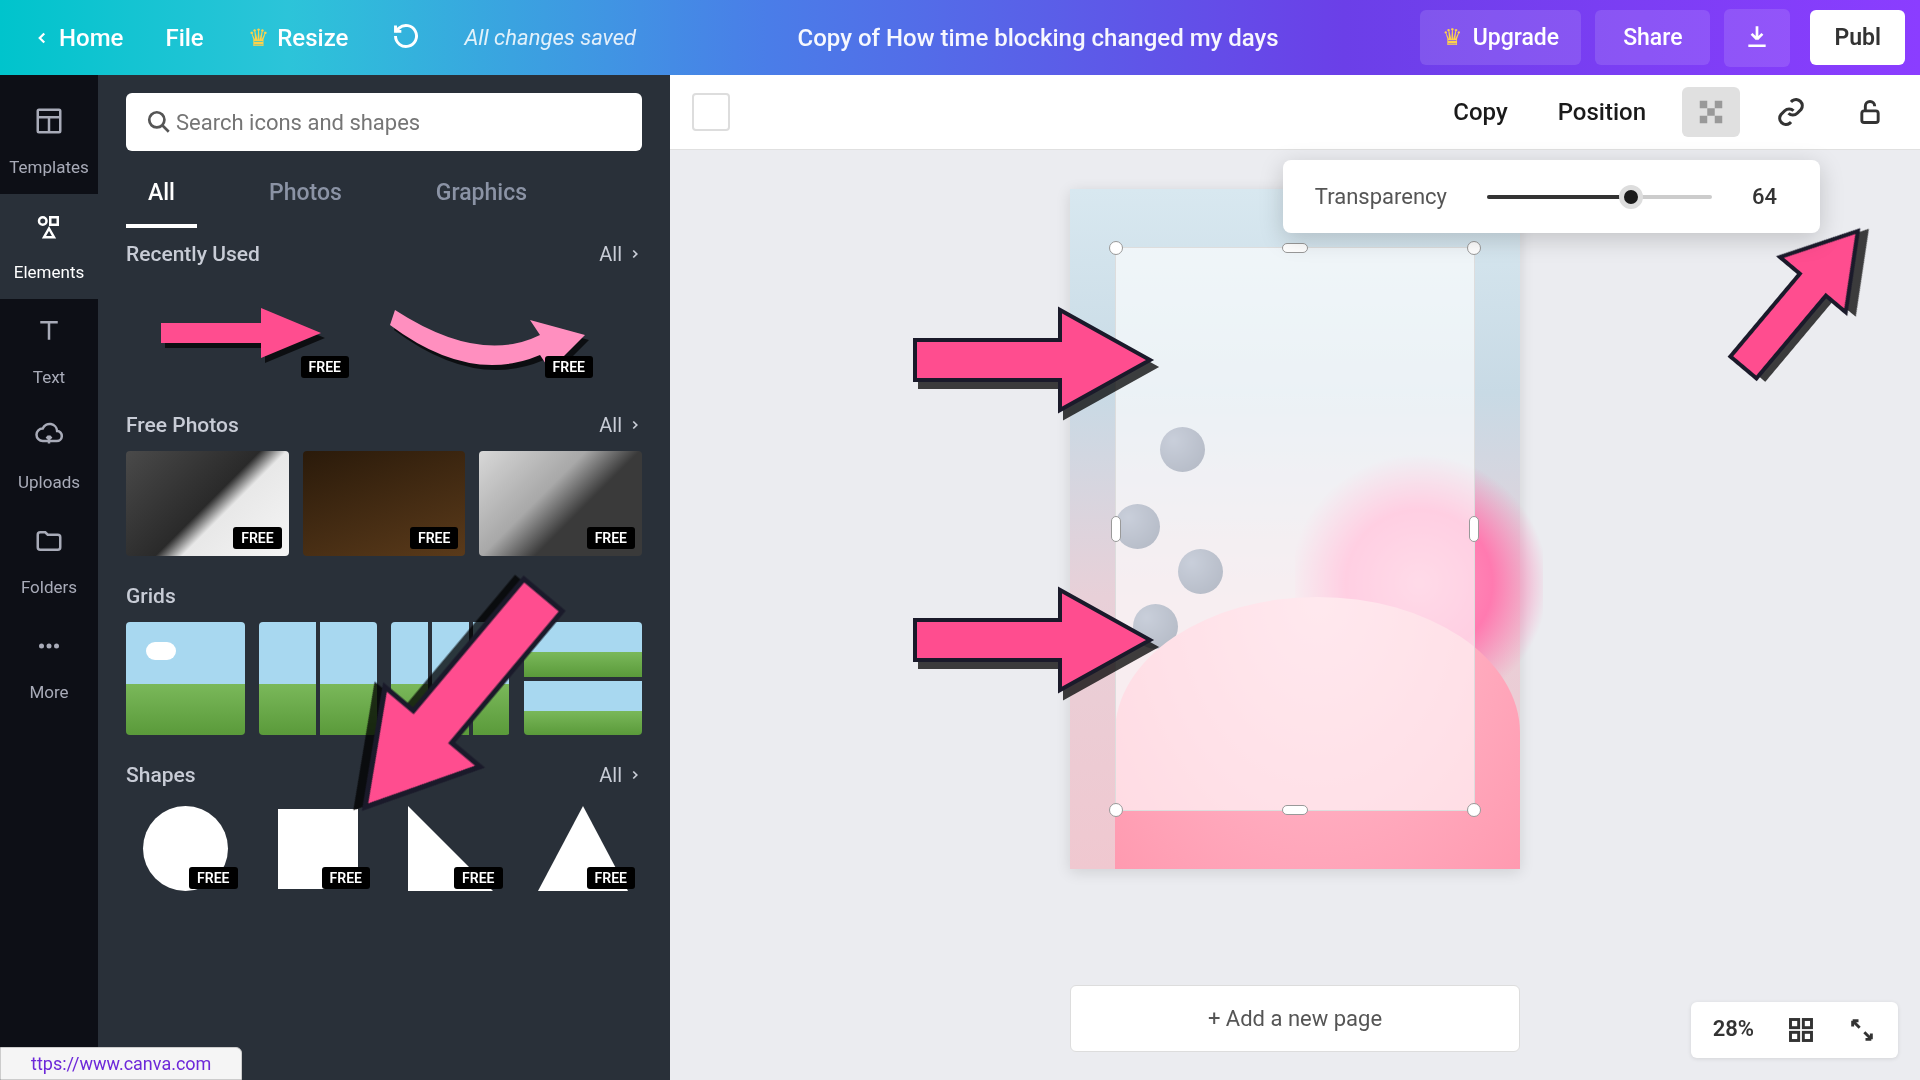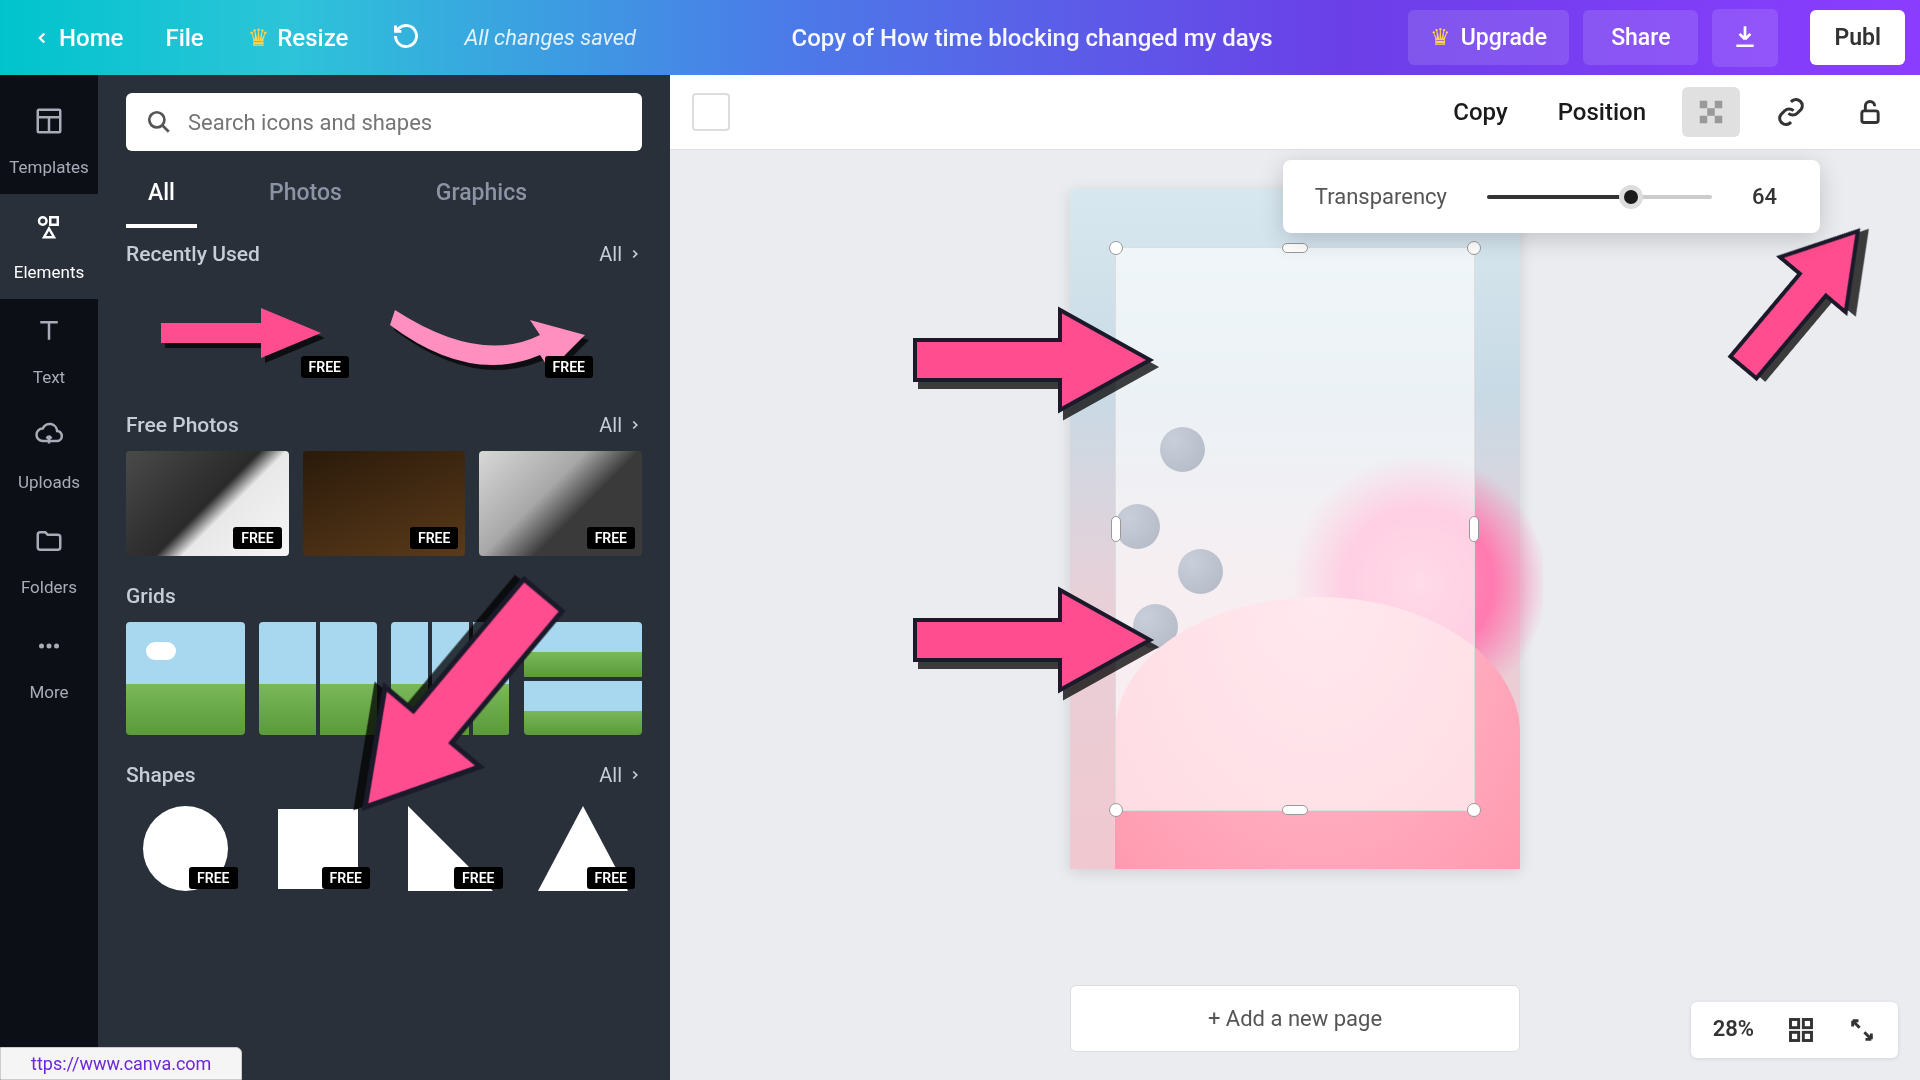--- a/index.html
+++ b/index.html
@@ -7,27 +7,27 @@
 .topbar{height:75px;background:linear-gradient(90deg,#00c4cc 0%,#2cc4d9 15%,#4a7de8 40%,#6b3fe8 70%,#8b3dff 100%);display:flex;align-items:center;padding:0 15px;color:#fff}
 .home-btn{display:flex;align-items:center;gap:8px;padding:10px 18px;font-size:24px;font-weight:500;cursor:pointer}
 .menu-item{padding:10px 24px;font-size:24px;font-weight:500;cursor:pointer}
 .resize-btn{display:flex;align-items:center;gap:8px;padding:10px 20px;font-size:24px;font-weight:500;cursor:pointer}
 .undo-btn{padding:10px 24px;cursor:pointer}
 .saved-text{padding:10px 20px;font-size:22px;font-style:italic;color:rgba(255,255,255,0.85)}
 .doc-title{flex:1;text-align:center;font-size:24px;font-weight:500;color:rgba(255,255,255,0.95)}
 .upgrade-btn{display:flex;align-items:center;gap:10px;padding:14px 22px;background:rgba(255,255,255,0.12);border-radius:6px;font-size:23px;font-weight:500;cursor:pointer}
 .share-btn{padding:14px 28px;margin-left:14px;background:rgba(255,255,255,0.12);border-radius:6px;font-size:23px;font-weight:500;cursor:pointer}
 .dl-btn{padding:14px 20px;margin-left:14px;background:rgba(255,255,255,0.12);border-radius:6px;cursor:pointer}
-.publish-btn{padding:14px 24px;margin-left:32px;background:#fff;color:#333;border-radius:6px;font-size:23px;font-weight:600;cursor:pointer}
+.publish-btn{padding:14px 24px;margin-left:20px;background:#fff;color:#333;border-radius:6px;font-size:23px;font-weight:600;cursor:pointer}
 .main{display:flex;height:calc(100% - 75px)}
 .sidebar{width:98px;background:#0d0f16;display:flex;flex-direction:column;align-items:center;padding-top:14px}
 .side-item{display:flex;flex-direction:column;align-items:center;gap:21px;padding:17px 0;width:100%;color:#a8abb8;font-size:17px;cursor:pointer}
 .side-item.active{background:#293039;color:#fff}
 .elements-panel{width:572px;background:#293039;display:flex;flex-direction:column;padding:18px 0 0}
-.search-box{margin:0 28px 14px;background:#fff;border-radius:6px;display:flex;align-items:center;padding:16px 20px;gap:16px}
+.search-box{margin:0 28px 14px;background:#fff;border-radius:6px;display:flex;align-items:center;padding:16px 20px;gap:4px}
 .search-box input{border:none;outline:none;font-size:22px;flex:1;color:#555}
 .tabs{display:flex;padding:0 28px;gap:50px}
 .tab{padding:14px 22px 18px;font-size:23px;color:#8b93a5;cursor:pointer;font-weight:500}
 .tab.active{color:#fff;border-bottom:4px solid #fff}
 .section{padding:14px 28px}
 .sec-head{display:flex;justify-content:space-between;align-items:center;margin-bottom:14px}
 .sec-title{color:#c8ccd6;font-size:21px;font-weight:500}
 .sec-all{display:flex;align-items:center;gap:6px;color:#c8ccd6;font-size:20px;cursor:pointer}
 .thumbs{display:flex;gap:14px}
 .thumb{position:relative;border-radius:4px;overflow:hidden}

